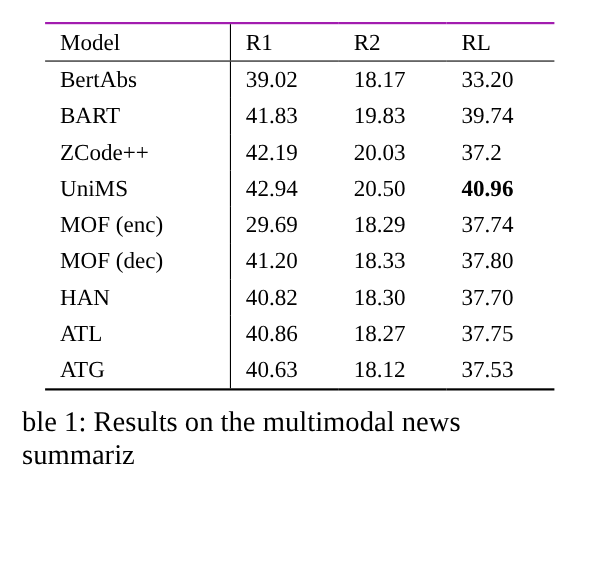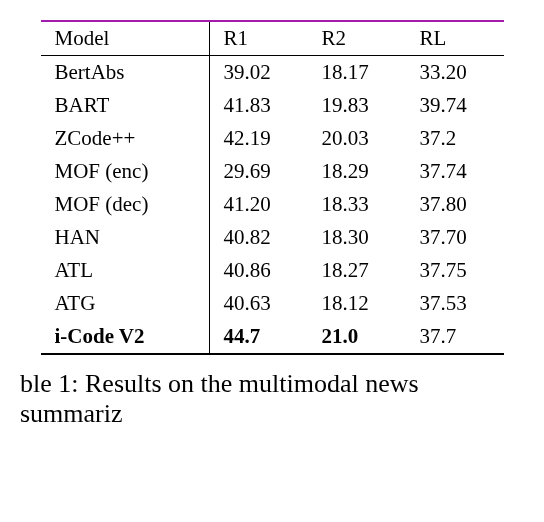--- a/index.html
+++ b/index.html
@@ -77,20 +77,26 @@
           <td class="col-num">19.83</td>
           <td class="col-num">39.74</td>
         </tr>
         <tr>
           <td class="col-model">ZCode++</td>
           <td class="col-num vline-left">42.19</td>
           <td class="col-num">20.03</td>
           <td class="col-num">37.2</td>
         </tr>
         <tr>
+          <td class="col-model">UniMS</td>
+          <td class="col-num vline-left">42.94</td>
+          <td class="col-num">20.50</td>
+          <td class="col-num bold">40.96</td>
+        </tr>
+        <tr>
           <td class="col-model">MOF (enc)</td>
           <td class="col-num vline-left">29.69</td>
           <td class="col-num">18.29</td>
           <td class="col-num">37.74</td>
         </tr>
         <tr>
           <td class="col-model">MOF (dec)</td>
           <td class="col-num vline-left">41.20</td>
           <td class="col-num">18.33</td>
           <td class="col-num">37.80</td>
@@ -106,26 +112,20 @@
           <td class="col-num vline-left">40.86</td>
           <td class="col-num">18.27</td>
           <td class="col-num">37.75</td>
         </tr>
         <tr>
           <td class="col-model">ATG</td>
           <td class="col-num vline-left">40.63</td>
           <td class="col-num">18.12</td>
           <td class="col-num">37.53</td>
         </tr>
-        <tr>
-          <td class="col-model bold">i-Code V2</td>
-          <td class="col-num vline-left bold">44.7</td>
-          <td class="col-num bold">21.0</td>
-          <td class="col-num">37.7</td>
-        </tr>
       </tbody>
   </table>
   <div class="caption">
     <span>ble 1:</span>
     <span>Results on the multimodal news summariz</span>
   </div>
 </div>
 
 
 

